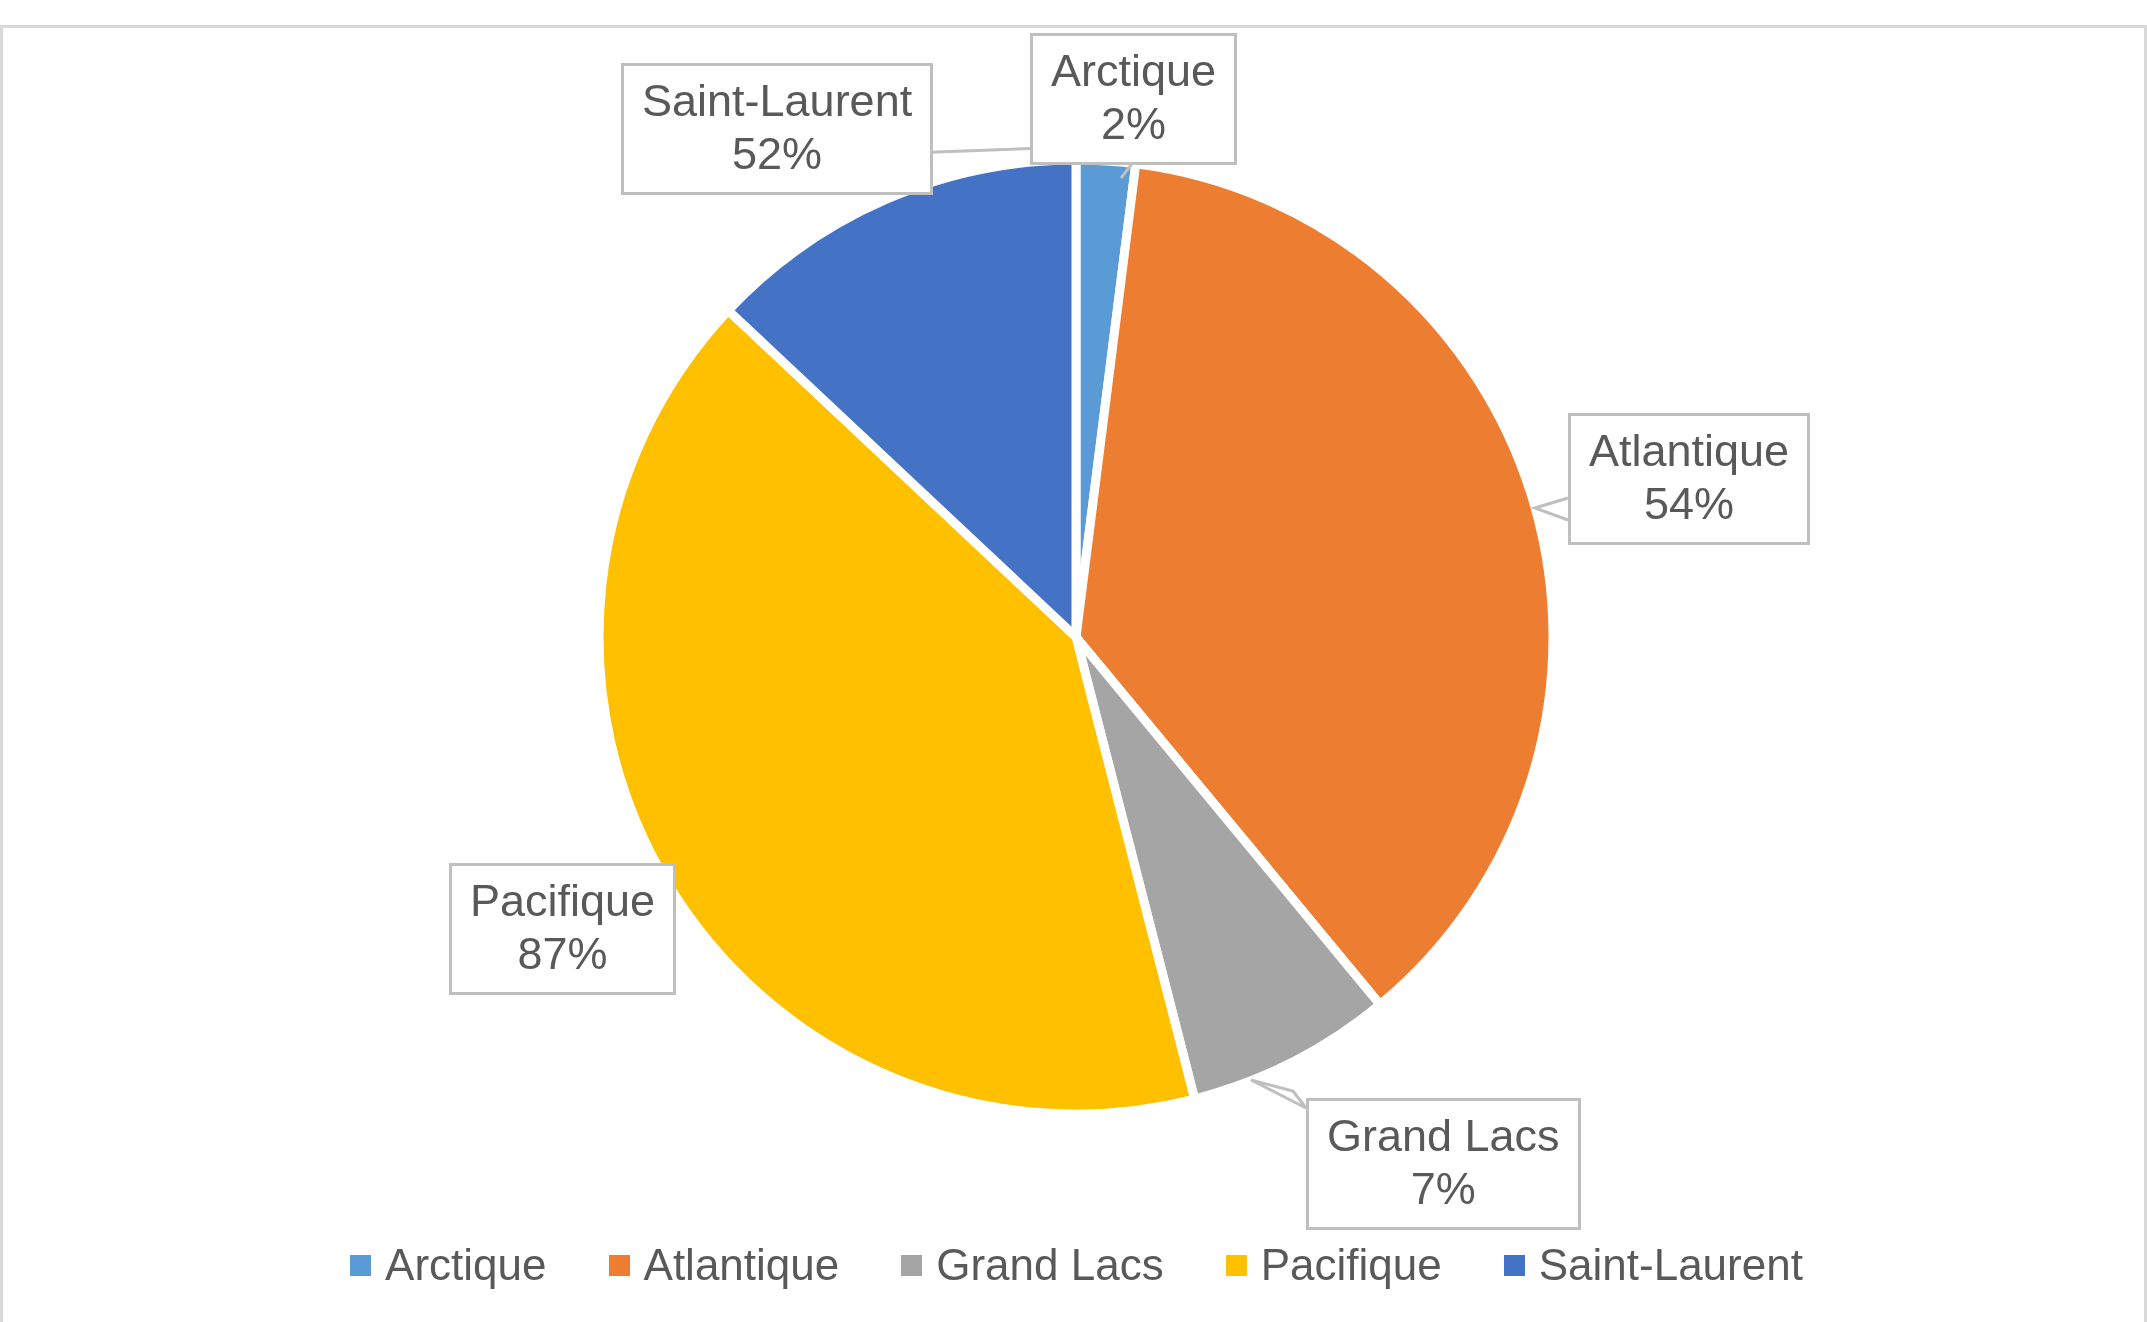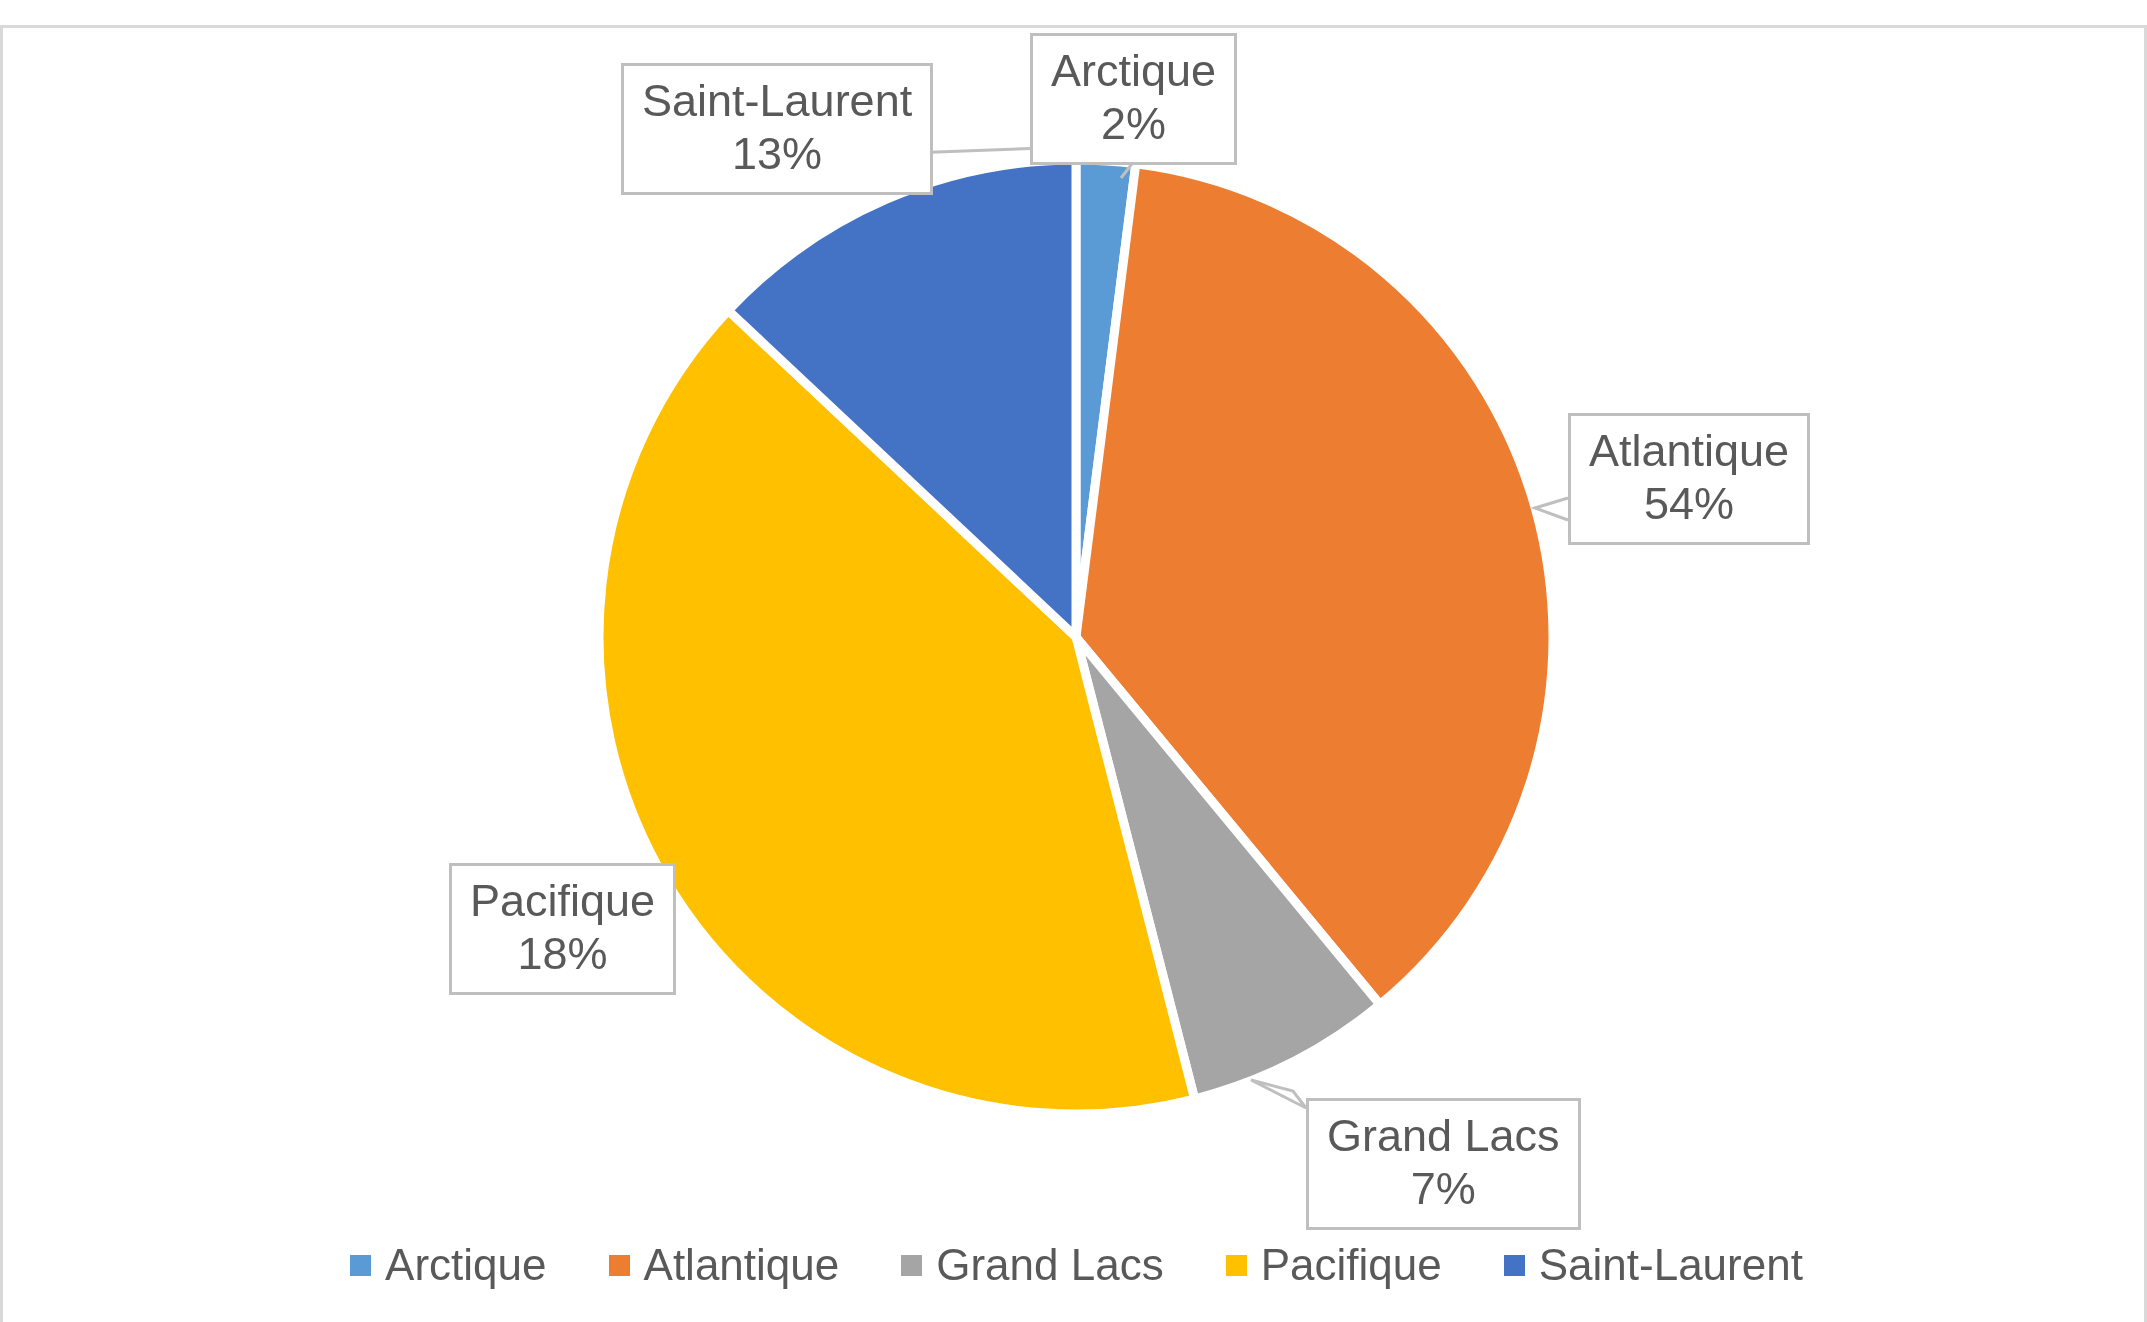--- a/index.html
+++ b/index.html
@@ -112,36 +112,36 @@
 
         <path d="M 633 878 L 665 866 L 636 856" fill="#ffffff" stroke="#bfbfbf" stroke-width="3"></path>
 
         <path d="M 1303 1080 L 1248 1052 L 1290 1063 Z" fill="#ffffff" stroke="#bfbfbf" stroke-width="3"></path>
       </g>
     </svg>
   </div>
 
   <div class="callout" id="callout-saint-laurent">
     <span class="cl-name">Saint-Laurent</span>
-    <span class="cl-value">13%</span>
+    <span class="cl-value">52%</span>
   </div>
 
   <div class="callout" id="callout-arctique">
     <span class="cl-name">Arctique</span>
     <span class="cl-value">2%</span>
   </div>
 
   <div class="callout" id="callout-atlantique">
     <span class="cl-name">Atlantique</span>
     <span class="cl-value">54%</span>
   </div>
 
   <div class="callout" id="callout-pacifique">
     <span class="cl-name">Pacifique</span>
-    <span class="cl-value">18%</span>
+    <span class="cl-value">87%</span>
   </div>
 
   <div class="callout" id="callout-grand-lacs">
     <span class="cl-name">Grand Lacs</span>
     <span class="cl-value">7%</span>
   </div>
 
   <div id="legend">
       <div class="legend-item">
         <span class="legend-swatch" style="background: rgb(91, 155, 213);"></span>

